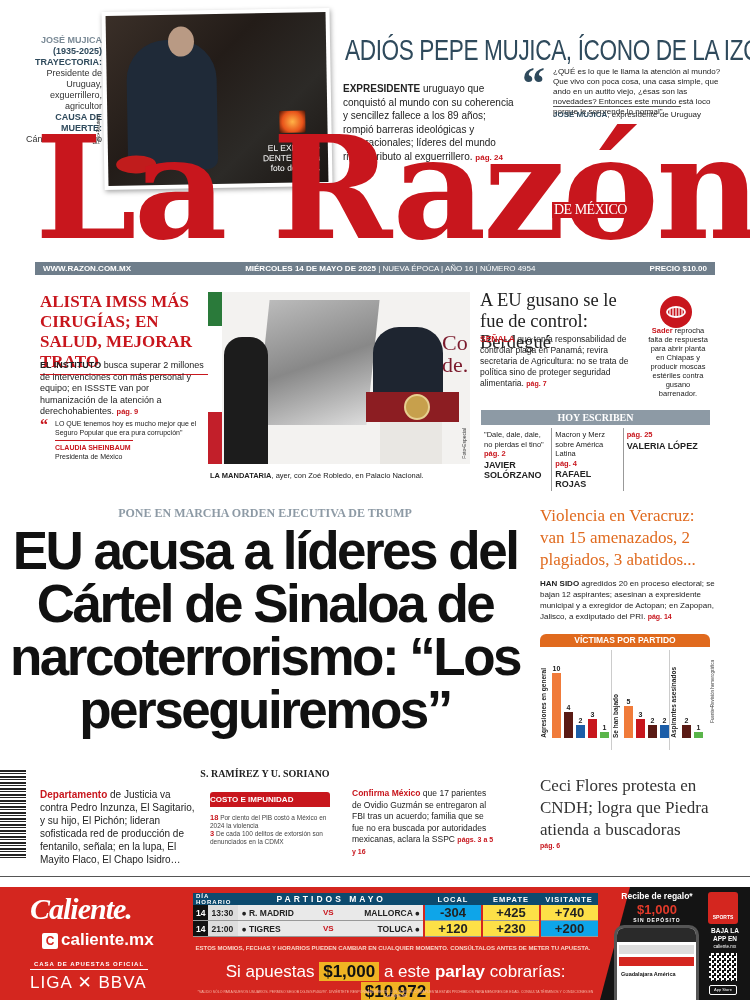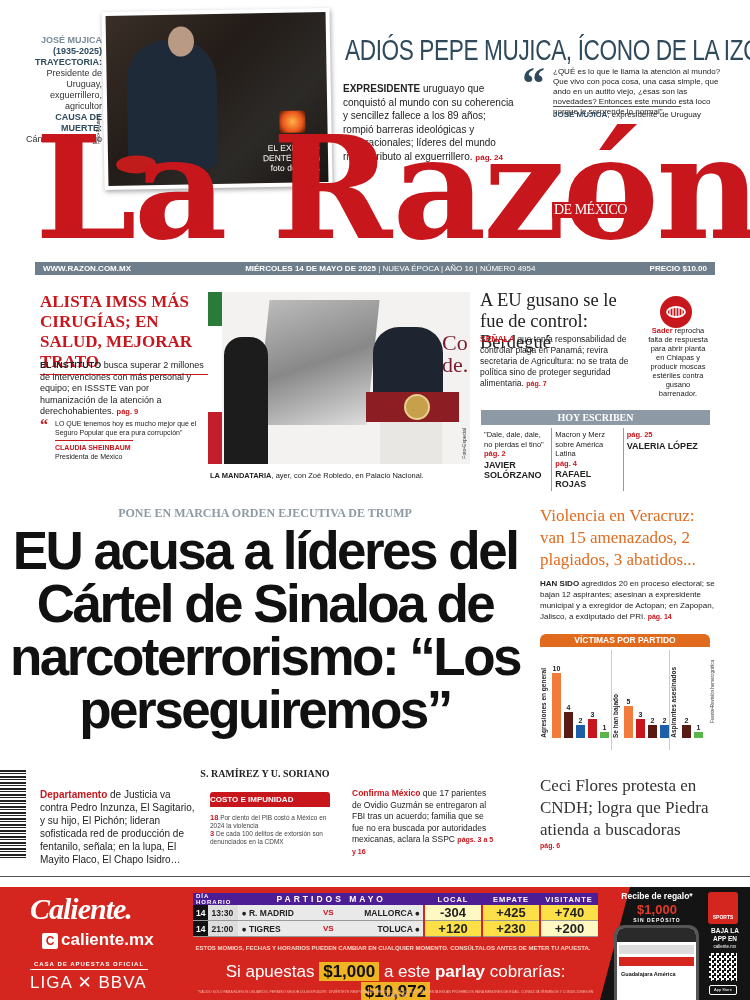--- a/index.html
+++ b/index.html
@@ -104,30 +104,30 @@
 .ad-rule{left:0;top:876px;width:750px;border-top:1px solid #555}
 .ad{left:0;top:887px;width:750px;height:113px;background:#d4261f}
 .cal-logo{left:30px;top:892px;font-family:"Liberation Serif",serif;font-style:italic;font-weight:bold;color:#fff;font-size:30px;letter-spacing:-1px}
 .cal-url{left:42px;top:930px;color:#fff;font-weight:bold;font-size:17px}
 .cal-url .ic{display:inline-block;width:16px;height:16px;background:#fff;color:#d4261f;font-size:12px;line-height:16px;text-align:center;border-radius:2px;margin-right:3px;vertical-align:middle}
 .cal-casa{left:30px;top:961px;width:118px;color:#fff;font-size:6px;letter-spacing:1px;font-weight:bold;border-bottom:1px solid #fff;padding-bottom:2px;text-align:center}
 .cal-liga{left:30px;top:972px;color:#fff;font-size:17px;letter-spacing:1px}
 
 .odds{left:193px;top:893px;width:405px}
 .odds table{border-collapse:collapse;width:100%}
-.odds th{background:#4c1d95;color:#fff;font-size:6px;font-weight:bold;height:9px;text-align:left;padding:0 3px;letter-spacing:1px}
+.odds th{background:#0c4a6e;color:#fff;font-size:6px;font-weight:bold;height:9px;text-align:left;padding:0 3px;letter-spacing:1px}
 .odds th.big{font-size:8.5px;letter-spacing:3px;text-align:center}
 .odds th.c{text-align:center;font-size:7.5px}
 .odds td{height:13px;font-size:8.5px;font-weight:bold;padding:0 3px;border-bottom:1px solid #999}
 .odds td.d{background:#111;color:#fff;width:14px}
 .odds td.h{background:#ddd;width:30px}
 .odds td.t{background:#e9e9e9}
 .odds td.vs{background:#e9e9e9;color:#c8161d;font-size:8px;text-align:center}
 .odds td.o{background:#fde047;font-size:13px;text-align:center;border-left:2px solid #d4261f;width:58px}
-.odds td.o.hi{background:#fef9c3}
+.odds td.o.hi{background:#0ea5e9}
 .disc{left:193px;top:944px;width:400px;text-align:center;color:#fbd6c8;font-size:6px;line-height:8px;font-weight:bold}
 .parlay{left:193px;top:962px;width:405px;text-align:center;color:#fff;font-size:17px}
 .parlay .y{background:#f0b323;color:#111;font-weight:bold;padding:0 4px}
 .fine{left:193px;top:990px;width:405px;text-align:center;color:#f6b8a8;font-size:3.5px}
 .app{left:600px;top:887px;width:150px;height:113px;background:#141414}
 .app .wedge{position:absolute;left:0;top:0;width:0;height:0;border-left:30px solid #d4261f;border-bottom:113px solid transparent}
 .app-title{left:612px;top:891px;color:#fff;font-size:8.5px;font-weight:bold;width:90px;text-align:center}
 .app-amt{left:612px;top:902px;color:#e23a2a;font-size:13px;font-weight:bold;width:90px;text-align:center}
 .app-sin{left:612px;top:917px;color:#fff;font-size:5px;font-weight:bold;width:90px;text-align:center;letter-spacing:1px}
 .phone{left:614px;top:925px;width:85px;height:75px;border:3px solid #555;border-bottom:none;border-radius:10px 10px 0 0;background:#fff;overflow:hidden}

